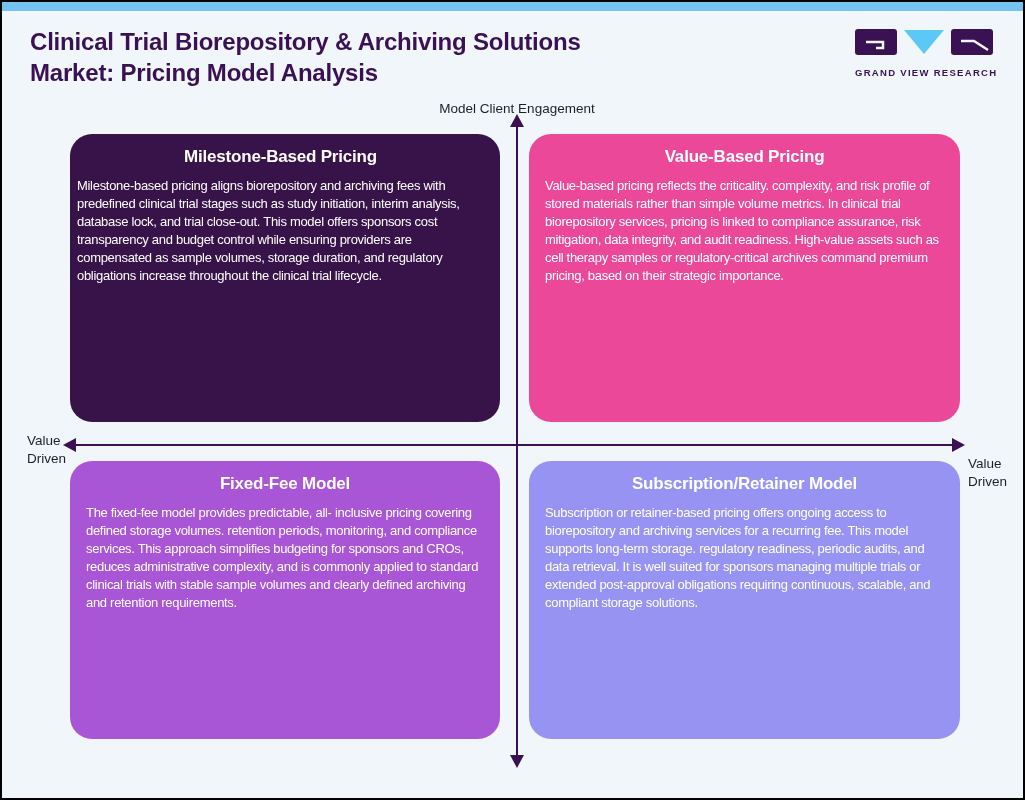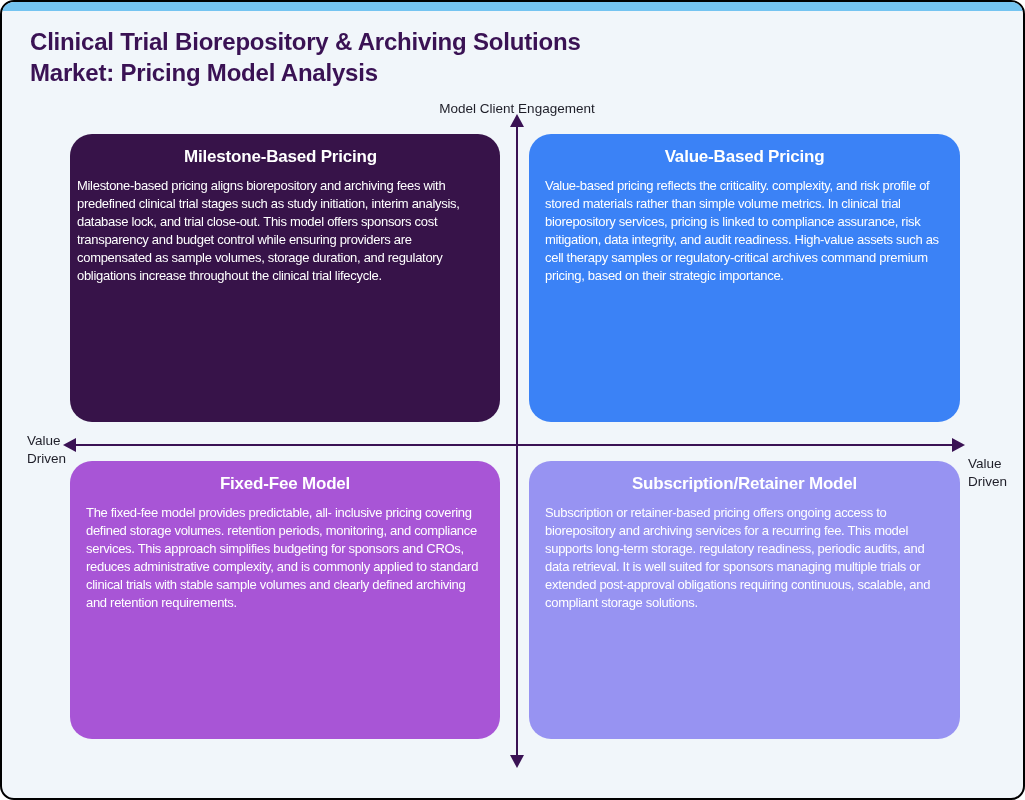--- a/index.html
+++ b/index.html
@@ -6,21 +6,21 @@
   body {
     width: 1025px; height: 800px;
     font-family: "Liberation Sans", sans-serif;
     background: #ffffff;
     position: relative;
   }
   .frame {
     position: absolute; inset: 0;
     box-sizing: border-box;
     border: 2px solid #000000;
-    border-radius: 14px;
+    border-radius: 0;
     background: #F1F6FA;
     overflow: hidden;
   }
   .topbar {
     position: absolute; top: 0; left: 0; right: 0;
     height: 9px; background: #74C4F1;
   }
   .page-title {
     position: absolute; left: 28px; top: 24px;
     width: 700px; margin: 0;
@@ -91,39 +91,49 @@
 
 <div class="frame">
 
   <div class="topbar" style="background: rgb(116, 196, 241);"></div>
 
   <h1 class="page-title">
     <span>Clinical Trial Biorepository &amp; Archiving Solutions</span>
     <span>Market: Pricing Model Analysis</span>
   </h1>
 
+  <div class="logo">
+    <svg width="140" height="28" viewBox="0 0 140 28">
+      <rect x="0" y="1" width="42" height="26" rx="3" fill="#3A1254"></rect>
+      <path d="M11 14 H28 V20 H21" stroke="#F1F6FA" stroke-width="2.5" fill="none"></path>
+      <polygon points="49,2 89,2 69,26" fill="#5BC8F5"></polygon>
+      <rect x="96" y="1" width="42" height="26" rx="3" fill="#3A1254"></rect>
+      <path d="M106 13 H119 L133 22" stroke="#F1F6FA" stroke-width="2.5" fill="none"></path>
+    </svg>
+    <div class="logo-text">GRAND VIEW RESEARCH</div>
+  </div>
 
   <div class="vline"></div>
   <div class="hline"></div>
   <div class="arrow up"></div>
   <div class="arrow down"></div>
   <div class="arrow left"></div>
   <div class="arrow right"></div>
 
   <div class="axis-label top">Model Client Engagement</div>
   <div class="axis-label bottom">Low Client Engagement</div>
   <div class="axis-label west">Value Driven</div>
   <div class="axis-label east">Value Driven</div>
 
   <section class="card tl" style="background-color: rgb(55, 19, 73); padding-left: 7px;">
     <h2>Milestone-Based Pricing</h2>
     <p>Milestone-based pricing aligns biorepository and archiving fees with predefined clinical trial stages such as study initiation, interim analysis, database lock, and trial close-out. This model offers sponsors cost transparency and budget control while ensuring providers are compensated as sample volumes, storage duration, and regulatory obligations increase throughout the clinical trial lifecycle.</p>
   </section>
 
-  <section class="card tr" style="background-color: #3b82f6;">
+  <section class="card tr" style="background-color: #ec4899;">
     <h2>Value-Based Pricing</h2>
     <p>Value-based pricing reflects the criticality. complexity, and risk profile of stored materials rather than simple volume metrics. In clinical trial biorepository services, pricing is linked to compliance assurance, risk mitigation, data integrity, and audit readiness. High-value assets such as cell therapy samples or regulatory-critical archives command premium pricing, based on their strategic importance.</p>
   </section>
 
   <section class="card br" style="background-color: rgb(151, 147, 242);">
     <h2>Subscription/Retainer Model</h2>
     <p>Subscription or retainer-based pricing offers ongoing access to biorepository and archiving services for a recurring fee. This model supports long-term storage. regulatory readiness, periodic audits, and data retrieval. It is well suited for sponsors managing multiple trials or extended post-approval obligations requiring continuous, scalable, and compliant storage solutions.</p>
   </section>
 
   <section class="card bl" style="background-color: rgb(168, 85, 214);">

